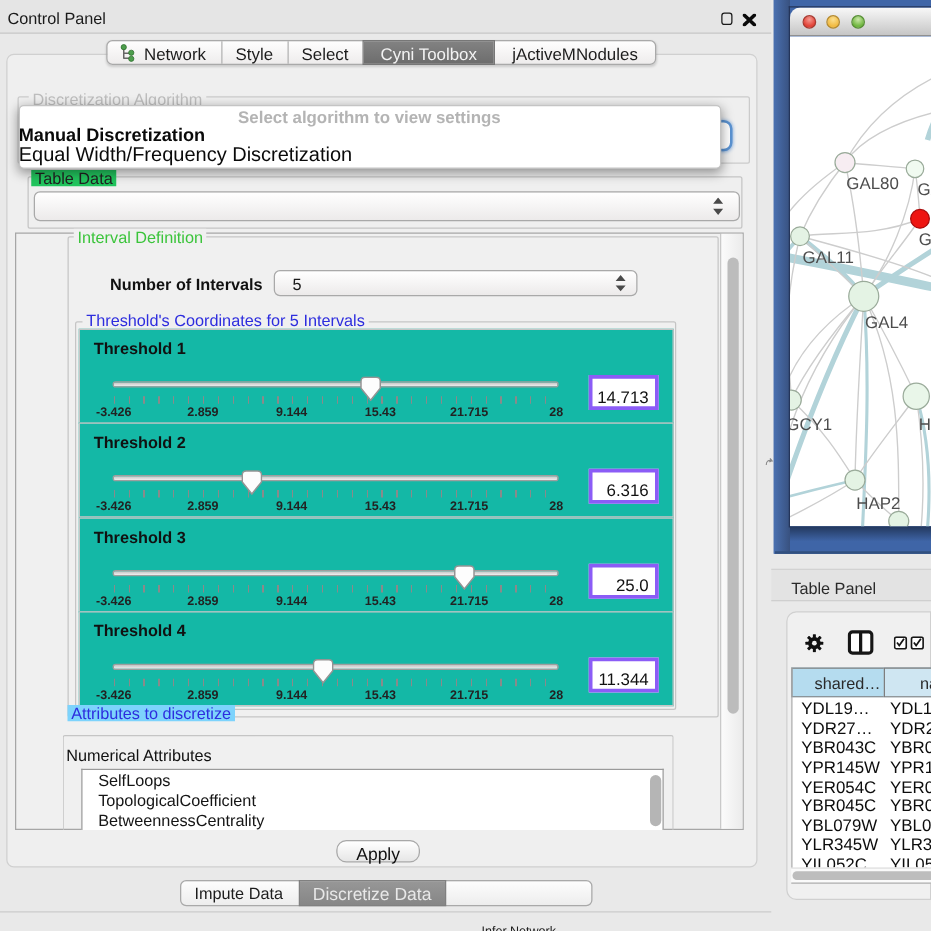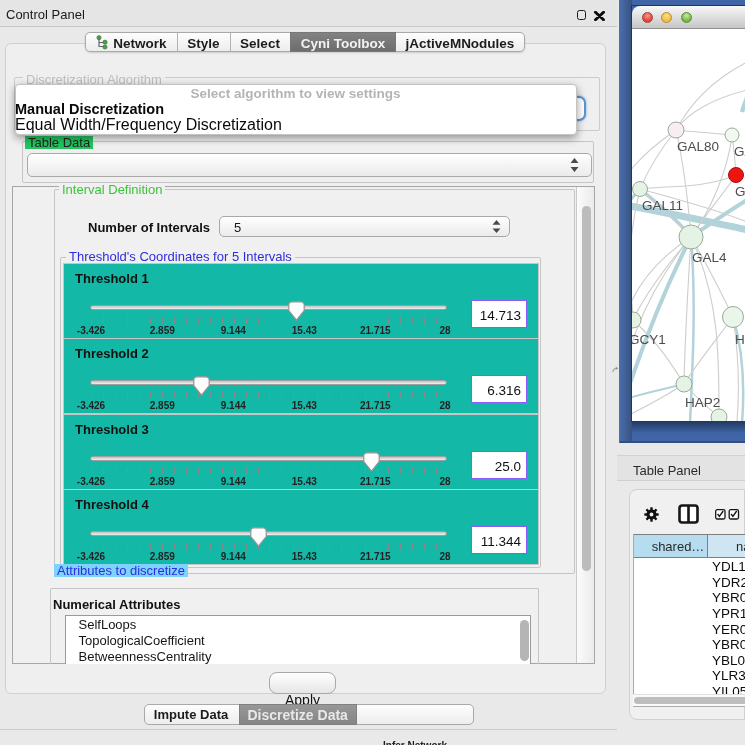--- a/index.html
+++ b/index.html
@@ -6,22 +6,22 @@
 .abs{position:absolute}
 .fslabel{position:absolute;font-size:13px;padding:0 3px;line-height:13px}
 .gbox{position:absolute;border:1px solid #c5c5c5;border-radius:2px}
 .combo{position:absolute;border:1px solid #a9a9a9;border-radius:5px;background:linear-gradient(#ffffff,#eceaea);font-size:13px;color:#1a1a1a}
 .tbox{position:absolute;left:63px;width:476px;border:1px solid #c6c6c6;background:#14b8a6}
 .ttitle{position:absolute;left:11px;top:7px;font-size:13px;font-weight:bold;color:#111}
 .track{position:absolute;left:26px;top:41px;width:357px;height:5px;border:1px solid #9e9e9e;border-radius:3px;background:linear-gradient(#c3c3c3,#efefef)}
 .ticks{position:absolute;left:27px;top:53px;width:357px;height:6px;background:repeating-linear-gradient(90deg,#8a8a8a 0 1px,transparent 1px 11.9px)}
 .tlab{position:absolute;top:61px;font-size:10px;font-weight:bold;color:#222;transform:translateX(-50%);white-space:nowrap}
 .thumb{position:absolute;top:37px;width:17px;height:20px}
-.tval{position:absolute;left:407px;top:36px;width:56px;height:28px;background:#fff;border:1px solid #8b5cf6;font-size:13.5px;color:#111;text-align:right;padding:7px 5px 0 0}
-.tabtxt{font-size:13.5px;font-weight:bold;color:#1c1c1c;position:absolute;white-space:nowrap;transform:translateX(-50%)}
+.tval{position:absolute;left:407px;top:36px;width:56px;height:28px;background:#fff;border:3px solid #8b5cf6;font-size:13.5px;color:#111;text-align:right;padding:7px 5px 0 0}
+.tabtxt{font-size:13.5px;font-weight:normal;color:#1c1c1c;position:absolute;white-space:nowrap;transform:translateX(-50%)}
 .rowtxt{height:15.65px;font-size:13.5px;color:#0c0c0c;white-space:nowrap}
 </style></head>
 <body>
 
 <div class="abs" style="left:0;top:0;width:617px;height:27px;background:#e5e5e5;border-bottom:1px solid #c8c8c8"></div>
 <div class="abs" style="left:6px;top:7px;font-size:13px;color:#1a1a1a">Control Panel</div>
 <div class="abs" style="left:577px;top:10px;width:9px;height:10px;border:1.6px solid #1a1a1a;border-radius:2.5px"></div>
 <svg class="abs" style="left:594px;top:11px" width="11" height="10" viewBox="0 0 11 10">
     <path d="M1.5 1.2 L9.5 8.8 M9.5 1.2 L1.5 8.8" stroke="#0a0a0a" stroke-width="2.9" stroke-linecap="round"></path>
   </svg>
@@ -129,27 +129,27 @@
     <span class="tlab" style="left:311.3px">21.715</span>
     <span class="tlab" style="left:381px">28</span>
   <svg class="thumb" style="left:185.6px" width="17" height="20" viewBox="0 0 17 20">
       <path d="M0.8 4 Q0.8 0.8 4 0.8 H13 Q16.2 0.8 16.2 4 V9.5 L8.5 19.2 L0.8 9.5 Z" fill="#fdfdfd" stroke="#949494" stroke-width="1.2"></path>
     </svg>
   <div class="tval">11.344</div>
 </div>
 
 <div class="abs" style="left:50px;top:588px;width:489px;height:76px;border:1px solid #c5c5c5;border-bottom:none;border-radius:2px 2px 0 0"></div>
 <div class="fslabel" style="left:54px;top:564px;background:#7dd3fc;color:#2d2dde">Attributes to discretize</div>
-<div class="abs" style="left:53px;top:597px;font-size:13px;font-weight:bold;color:#111">Numerical Attributes</div>
+<div class="abs" style="left:53px;top:597px;font-size:13px;font-weight:normal;color:#111">Numerical Attributes</div>
 <div class="abs" style="left:64.5px;top:615px;width:466px;height:49px;background:#fff;border:1px solid #9a9a9a;border-bottom:none;overflow:hidden;font-size:13px;color:#151515">
   <div style="position:absolute;left:13px;top:0.5px;line-height:16px">SelfLoops<br>TopologicalCoefficient<br>BetweennessCentrality</div>
 </div>
 <div class="abs" style="left:519.5px;top:620px;width:9px;height:41px;background:#b5b5b5;border-radius:4.5px"></div>
 
-<div class="abs" style="left:269px;top:672px;width:67px;height:18px;border:1px solid #a8a8a8;border-radius:8px;background:linear-gradient(#ffffff,#e6e6e6);text-align:center;font-size:14px;line-height:14px;color:#111;padding-top:20px">Apply</div>
+<div class="abs" style="left:269px;top:672px;width:67px;height:18px;border:1px solid #a8a8a8;border-radius:8px;background:linear-gradient(#ffffff,#e6e6e6);text-align:center;font-size:14px;line-height:14px;color:#111;padding-top:3px">Apply</div>
 <div class="abs" style="left:143.5px;top:704px;width:330.5px;height:21px;border:1px solid #a9a9a9;border-radius:5px;background:linear-gradient(#fdfdfd,#ededed)"></div>
 <div class="abs" style="left:239px;top:704px;width:117.5px;height:21px;background:linear-gradient(#979797,#868686);border:1px solid #808080"></div>
 <div class="tabtxt" style="left:191px;top:707px;font-size:13px">Impute Data</div>
 <div class="tabtxt" style="left:297.7px;top:707px;font-size:14px;color:#e8e8e8">Discretize Data</div>
 <div class="tabtxt" style="left:415px;top:740px;font-size:10px">Infer Network</div>
 <div class="abs" style="left:0;top:729px;width:617px;height:1px;background:#cbcbcb"></div>
 
 <div class="abs" style="left:14.5px;top:84px;width:562px;height:51px;background:#fff;border:1px solid #c4c4c4;border-radius:4px;box-shadow:0 3px 9px rgba(0,0,0,.4);z-index:20"></div>
 <div class="abs" style="left:14.5px;top:86px;width:562px;text-align:center;font-size:13.5px;font-weight:bold;color:#b4b4b4;z-index:21">Select algorithm to view settings</div>
 <div class="abs" style="left:15px;top:101px;font-size:14.5px;font-weight:bold;color:#0a0a0a;z-index:21">Manual Discretization</div>
@@ -263,20 +263,31 @@
 <path d="M2.6 5 L4.4 7.4 L8.2 2" stroke="#161616" stroke-width="1.4" fill="none"></path>
 <rect x="14.2" y="0.7" width="9.3" height="9.3" rx="1.5" fill="#fff" stroke="#161616" stroke-width="1.3"></rect>
 <path d="M16.1 5 L17.9 7.4 L21.7 2" stroke="#161616" stroke-width="1.4" fill="none"></path>
   </svg>
 
 <div class="abs" style="left:632.5px;top:534px;width:112.5px;height:24px;background:#b5dcef;border:1px solid #7e7e7e"></div>
 <div class="abs" style="left:707px;top:534px;width:38.5px;height:24px;background:#cfe6f2;border:1px solid #7e7e7e"></div>
 <div class="abs" style="left:641px;top:535px;width:74px;text-align:center;font-size:13px;color:#2a2a2a;padding-top:4px">shared…</div>
 <div class="abs" style="left:736px;top:539px;font-size:13px;color:#2a2a2a">na</div>
 <div class="abs" style="left:632.5px;top:558px;width:112.5px;height:136px;background:#fff;overflow:hidden">
+  <div style="position:absolute;left:8.5px;top:1px">
+    <div class="rowtxt">YDL19…</div>
+      <div class="rowtxt">YDR27…</div>
+      <div class="rowtxt">YBR043C</div>
+    <div class="rowtxt">YPR145W</div>
+      <div class="rowtxt">YER054C</div>
+      <div class="rowtxt">YBR045C</div>
+    <div class="rowtxt">YBL079W</div>
+      <div class="rowtxt">YLR345W</div>
+      <div class="rowtxt">YIL052C</div>
+  </div>
   <div style="position:absolute;left:79.5px;top:1px">
     <div class="rowtxt">YDL194W</div>
       <div class="rowtxt">YDR277C</div>
       <div class="rowtxt">YBR043C</div>
     <div class="rowtxt">YPR145W</div>
       <div class="rowtxt">YER054C</div>
       <div class="rowtxt">YBR045C</div>
     <div class="rowtxt">YBL079W</div>
       <div class="rowtxt">YLR345W</div>
       <div class="rowtxt">YIL052C</div>

